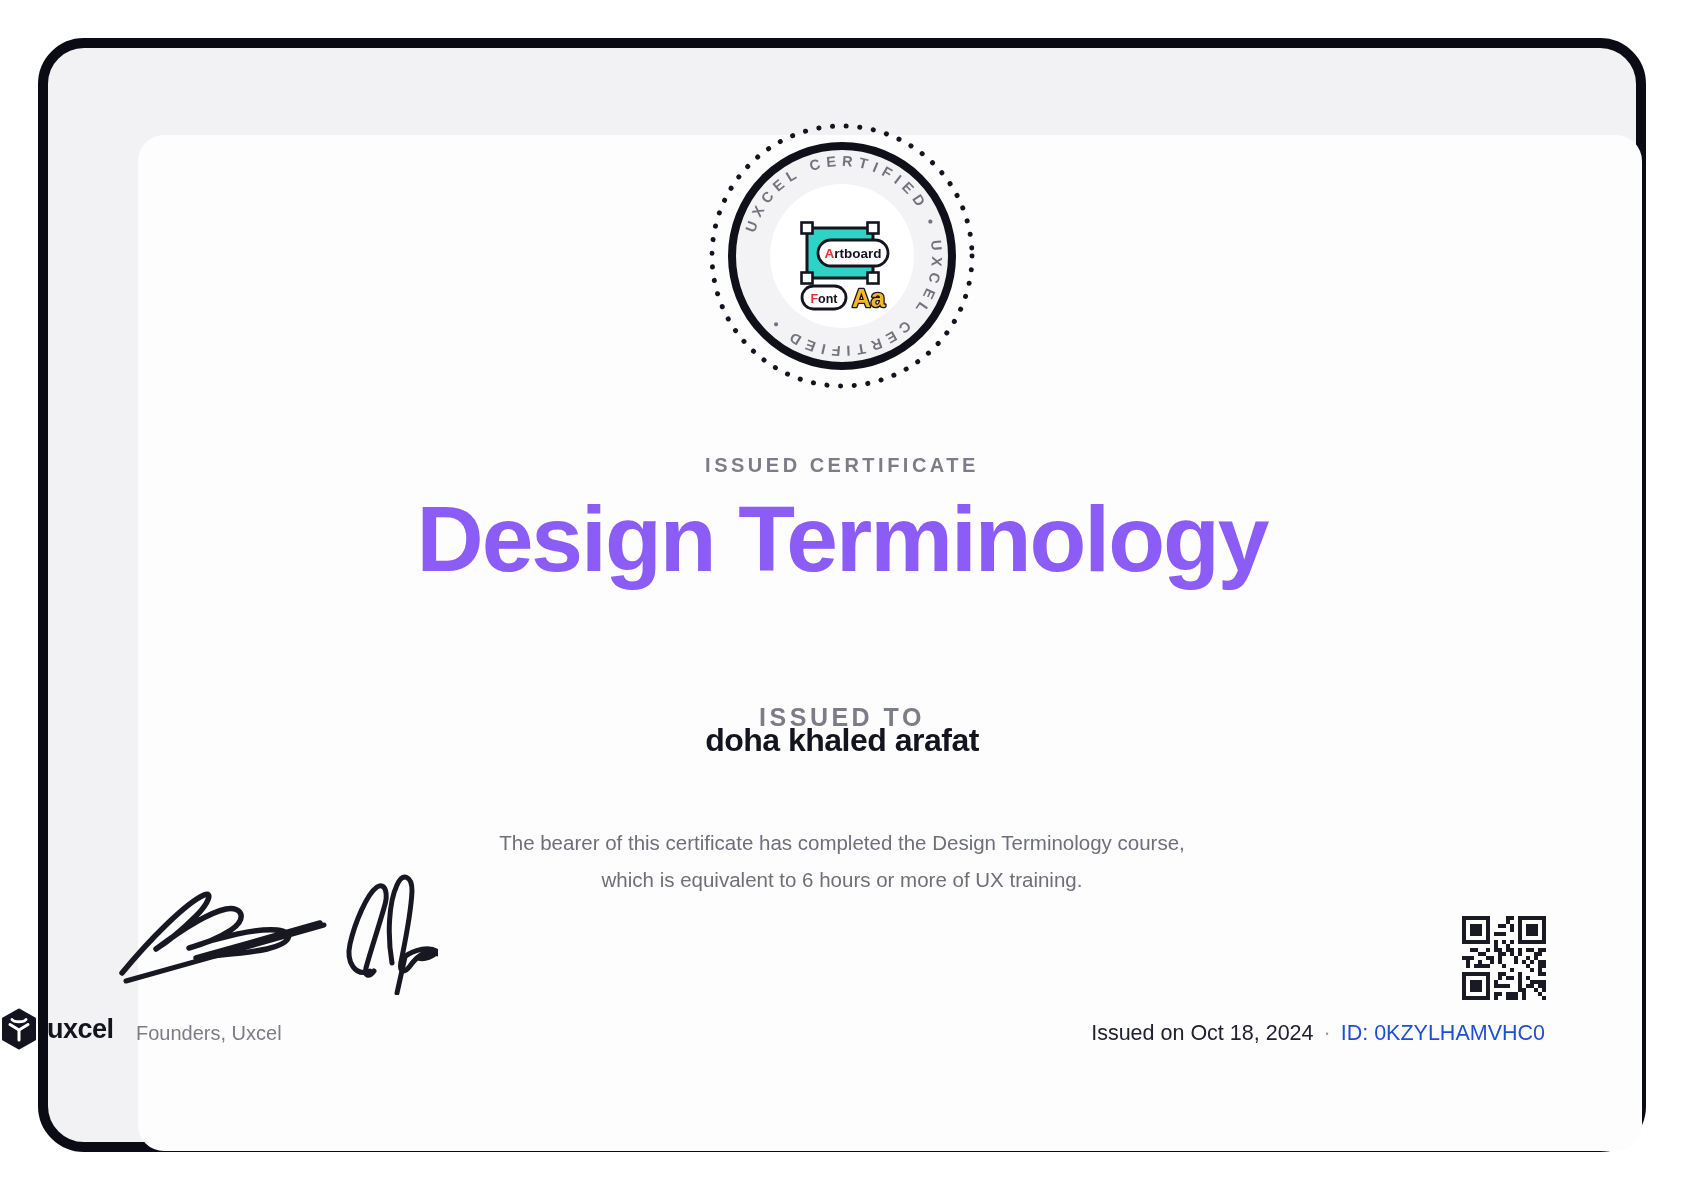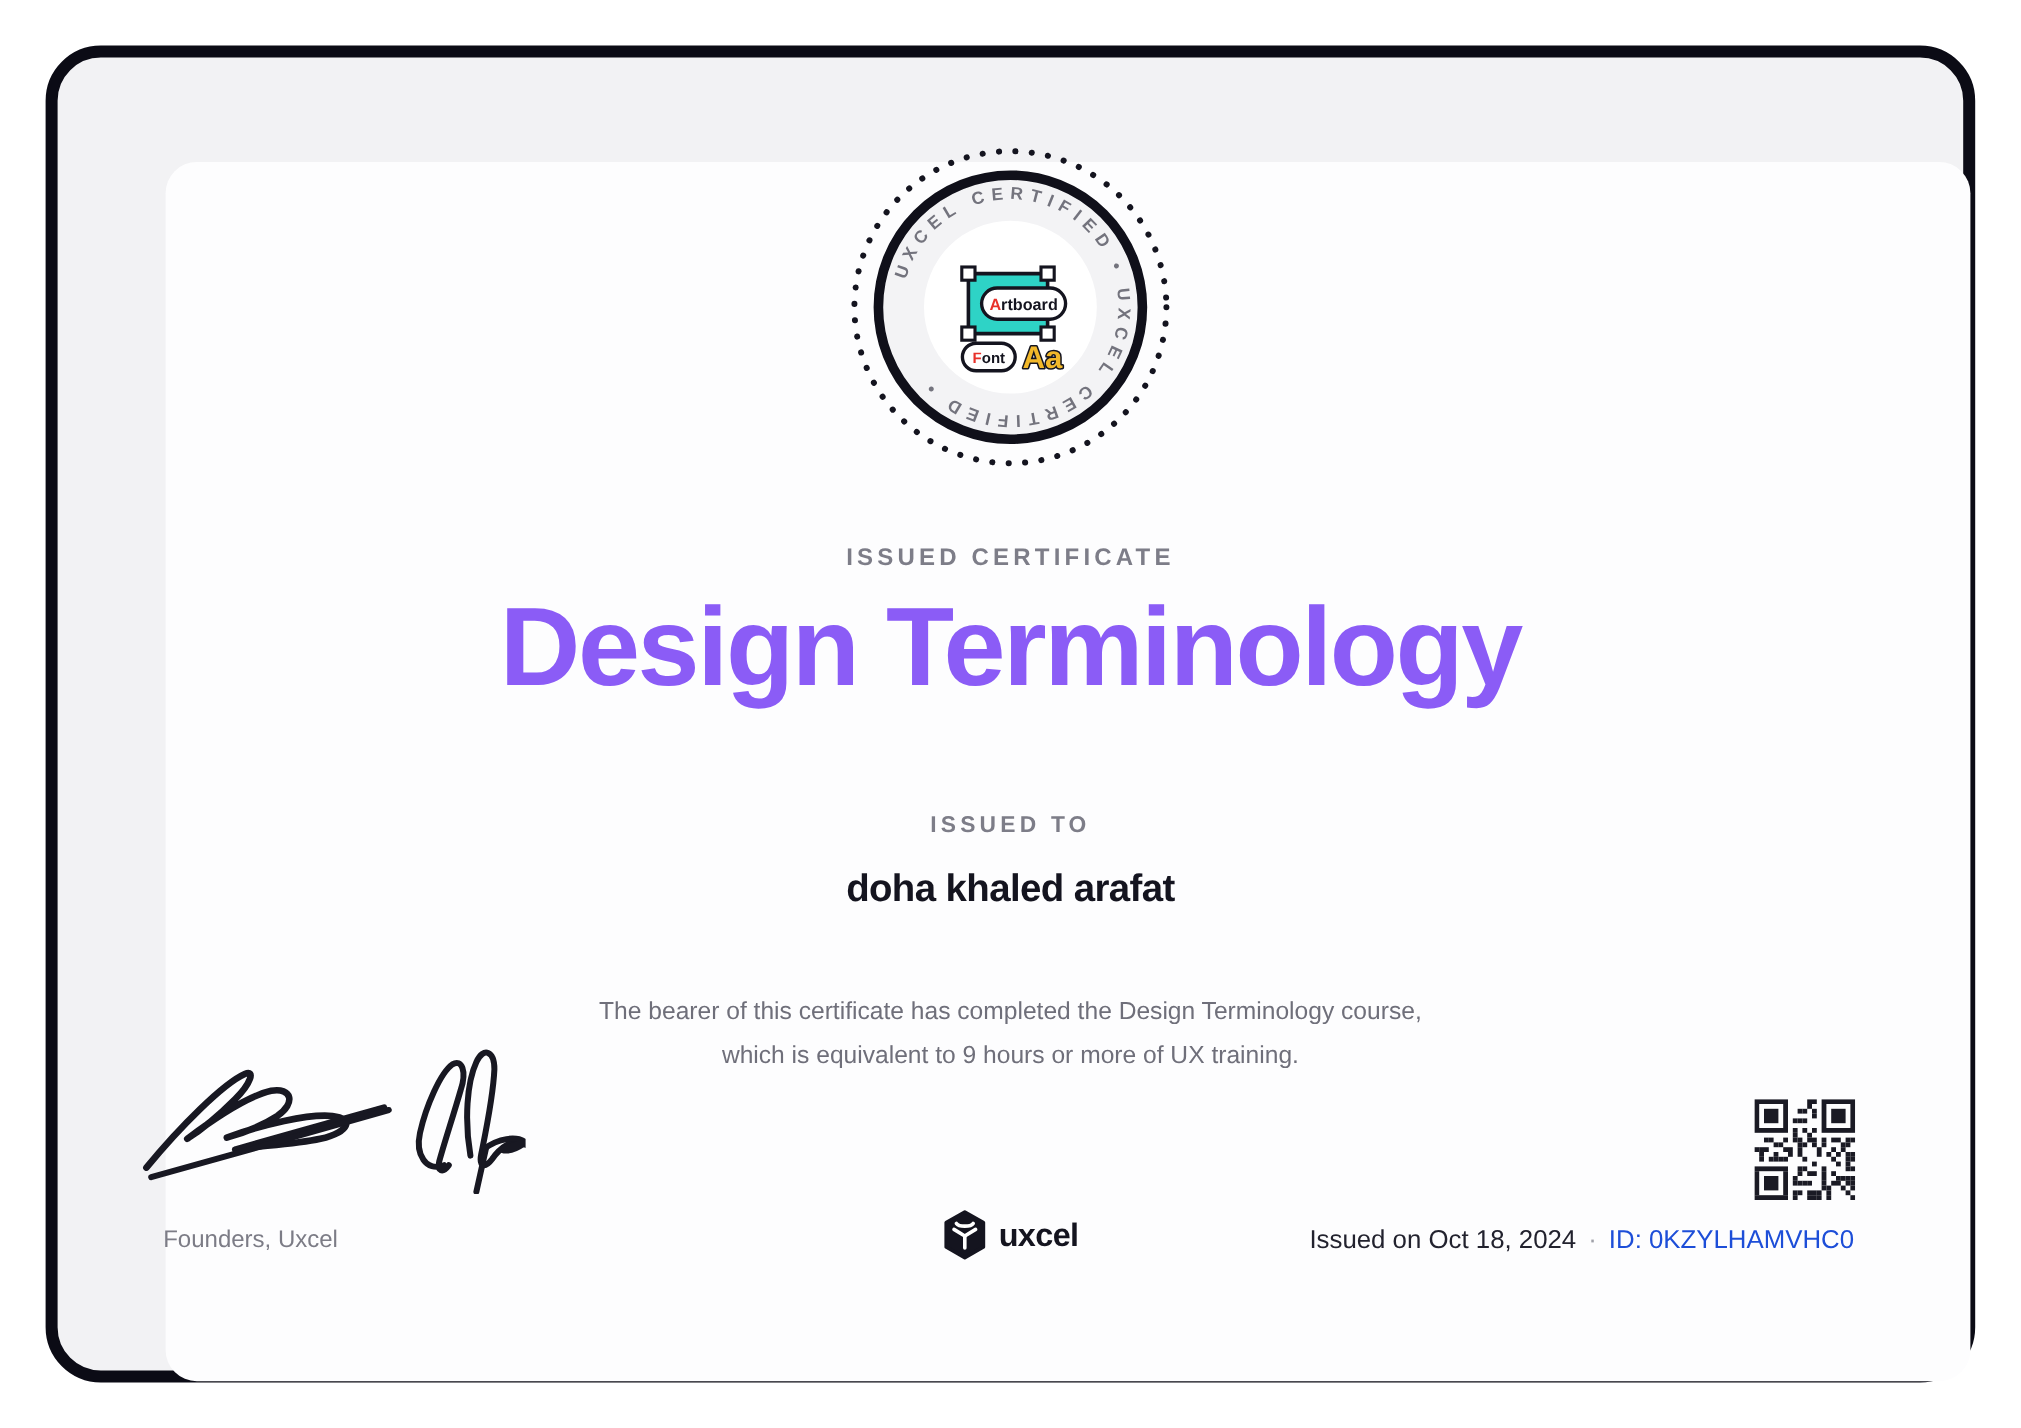--- a/index.html
+++ b/index.html
@@ -22,36 +22,36 @@
   
   .eyebrow {
     position:absolute; left:0; right:0; text-align:center;
     color:#7d7d88; font-weight:700; letter-spacing:3.5px; font-size:20px;
   }
   .course-label { top:454px; }
   .title {
     position:absolute; left:0; right:0; top:486px; text-align:center;
     font-size:93px; font-weight:700; letter-spacing:-2px; color:#8b5cf6;
   }
-  .issued-label { top:677px; font-size:19px; }
+  .issued-label { top:703px; font-size:25px; }
   .recipient {
     position:absolute; left:0; right:0; top:722px; text-align:center;
     font-size:32px; font-weight:700; letter-spacing:-0.5px; color:#14141f;
   }
   .description {
     position:absolute; left:0; right:0; top:824px; text-align:center;
     font-size:20.5px; color:#6f6f7a; line-height:37px; font-weight:400;
   }
   
   .signatures { position:absolute; left:108px; top:845px; width:330px; height:150px; }
   .founders {
     position:absolute; left:136px; top:1022px; font-size:20px; color:#7c7c86;
   }
   
-  .brand { position:absolute; left:0; right:0; top:1008px; display:flex; justify-content:center; align-items:center; gap:9px; }
+  .brand { position:absolute; left:0; right:0; top:1008px; display:flex; justify-content:flex-start; align-items:center; gap:9px; }
   .brand-word { font-size:27px; font-weight:700; letter-spacing:-0.5px; color:#14141f; }
   
   .issue-line {
     position:absolute; right:139px; top:1021px; font-size:21.5px; white-space:nowrap;
   }
   .issue-line .dark { color:#22222e; }
   .issue-line .sep { color:#9fa0a8; padding:0 10px; }
   .issue-line .muted { color:#1d4ed8; }
   
   .qr { position:absolute; left:1462px; top:916px; width:84px; height:84px; }
@@ -100,21 +100,21 @@
       </g>
     </svg>
   </div>
 
   <div class="eyebrow course-label">ISSUED CERTIFICATE</div>
   <div class="title">Design Terminology</div>
   <div class="eyebrow issued-label">ISSUED TO</div>
   <div class="recipient">doha khaled arafat</div>
   <div class="description">
     <div>The bearer of this certificate has completed the Design Terminology course,</div>
-    <div>which is equivalent to 9 hours or more of UX training.</div>
+    <div>which is equivalent to 6 hours or more of UX training.</div>
   </div>
 
   <div class="signatures">
     <svg width="330" height="150" viewBox="0 0 330 150" fill="none" stroke="#181822" stroke-linecap="round" stroke-linejoin="round">
 
       <path stroke-width="5.5" d="M14,128 C42,94 78,58 96,50 C105,46 101,58 88,71 C72,87 56,99 48,104 C72,86 100,68 118,64 C135,61 139,74 123,85 C109,94 92,100 81,103 C111,92 149,83 169,85 C187,87 184,98 159,104 C136,109 104,110 88,113 C126,102 184,86 212,78"></path>
       <path stroke-width="5" d="M18,136 C78,119 158,97 216,80"></path>
 
       <path stroke-width="5" d="M262,126 C247,132 238,117 242,99 C247,77 259,49 269,42 C277,37 281,48 276,63 C270,84 262,108 258,123 C256,131 261,133 266,126"></path>
       <path stroke-width="5" d="M284,118 C279,89 281,57 289,40 C295,27 304,31 304,46 C303,69 297,97 293,117 C291,127 296,129 302,121 C309,111 319,104 327,108"></path>

